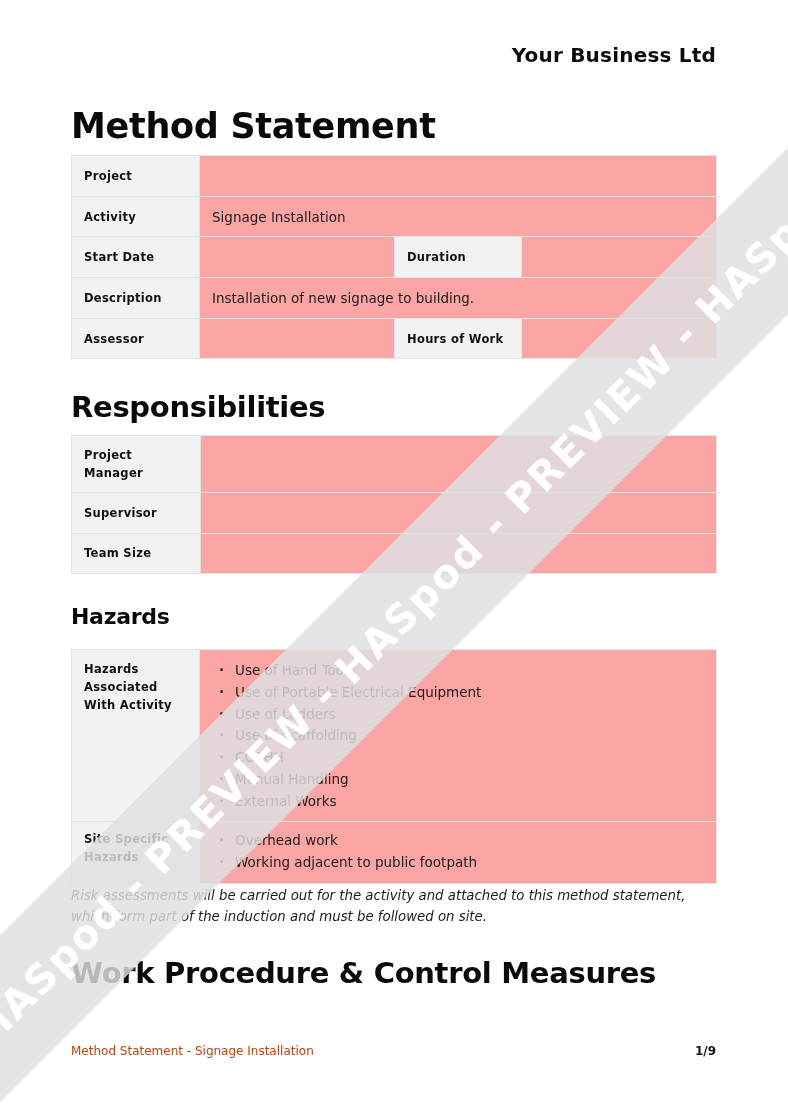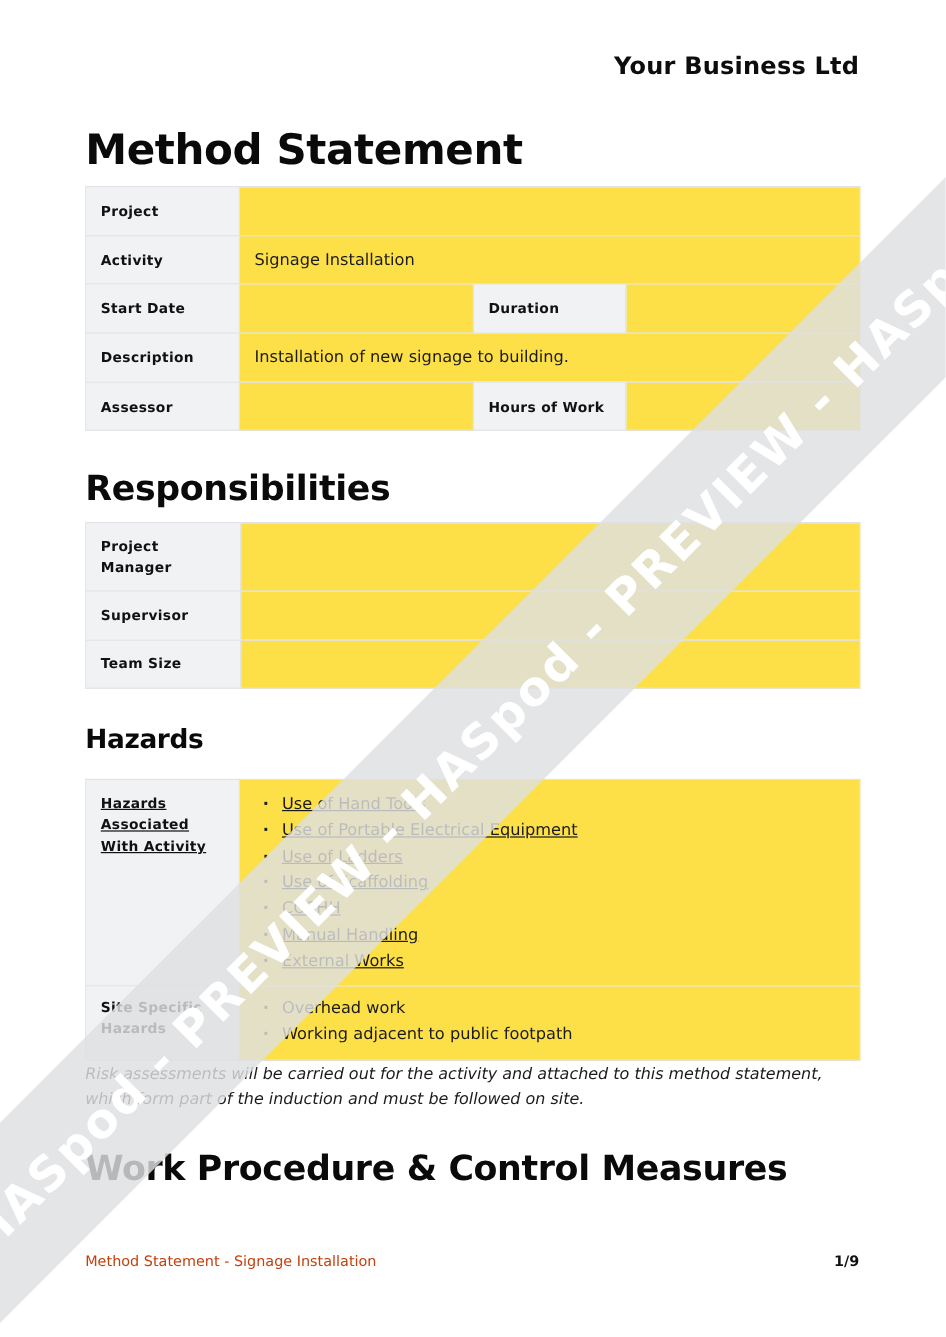--- a/index.html
+++ b/index.html
@@ -23,29 +23,29 @@
   table {
     position: absolute; left: 71px; width: 646px; border-collapse: collapse;
     font-family: "DejaVu Sans", sans-serif;
   }
   td { border: 1.5px solid #e1e3e7; padding: 0 12px; vertical-align: middle; }
   td.lbl {
     background: #f1f2f4; font-weight: bold; font-size: 11.5px; color: #111; letter-spacing: 0.3px;
     line-height: 18px;
     margin-top: 46px;
   }
-  td.val { font-size: 13.5px; color: #1b1b1b; background: #fde047; }
+  td.val { font-size: 13.5px; color: #1b1b1b; background: #fca5a5; }
   table.details { top: 155px; }
   table.details tr { height: 40.7px; }
   table.resp { top: 435px; }
   table.resp tr.tall { height: 57px; }
   table.resp tr { height: 40.5px; }
   table.hazards { top: 649px; }
   table.hazards td { vertical-align: top; }
-  table.hazards tr.row1 td { height: 172px; padding-top: 10px; box-sizing: border-box; text-decoration: underline; }
+  table.hazards tr.row1 td { height: 172px; padding-top: 10px; box-sizing: border-box; }
   table.hazards tr.row2 td { height: 62px; padding-top: 8px; box-sizing: border-box; }
   ul { list-style: none; margin: 0; padding: 0; }
   ul li { font-size: 13.5px; line-height: 21.8px; position: relative; padding-left: 23px; color: #1b1b1b; }
   ul li::before { content: "\00B7"; position: absolute; left: 7px; top: 0; font-weight: bold; }
   .note {
     position: absolute; left: 71px; top: 886px; width: 650px; font-style: italic; font-size: 13.3px;
     line-height: 20.5px; color: #1b1b1b;
   }
   .intro { position: absolute; left: 71px; top: 1001px; font-size: 13.8px; color: #1b1b1b; }
   .footer-left { position: absolute; left: 71px; top: 1044px; font-size: 12px; color: #c2410c; }

